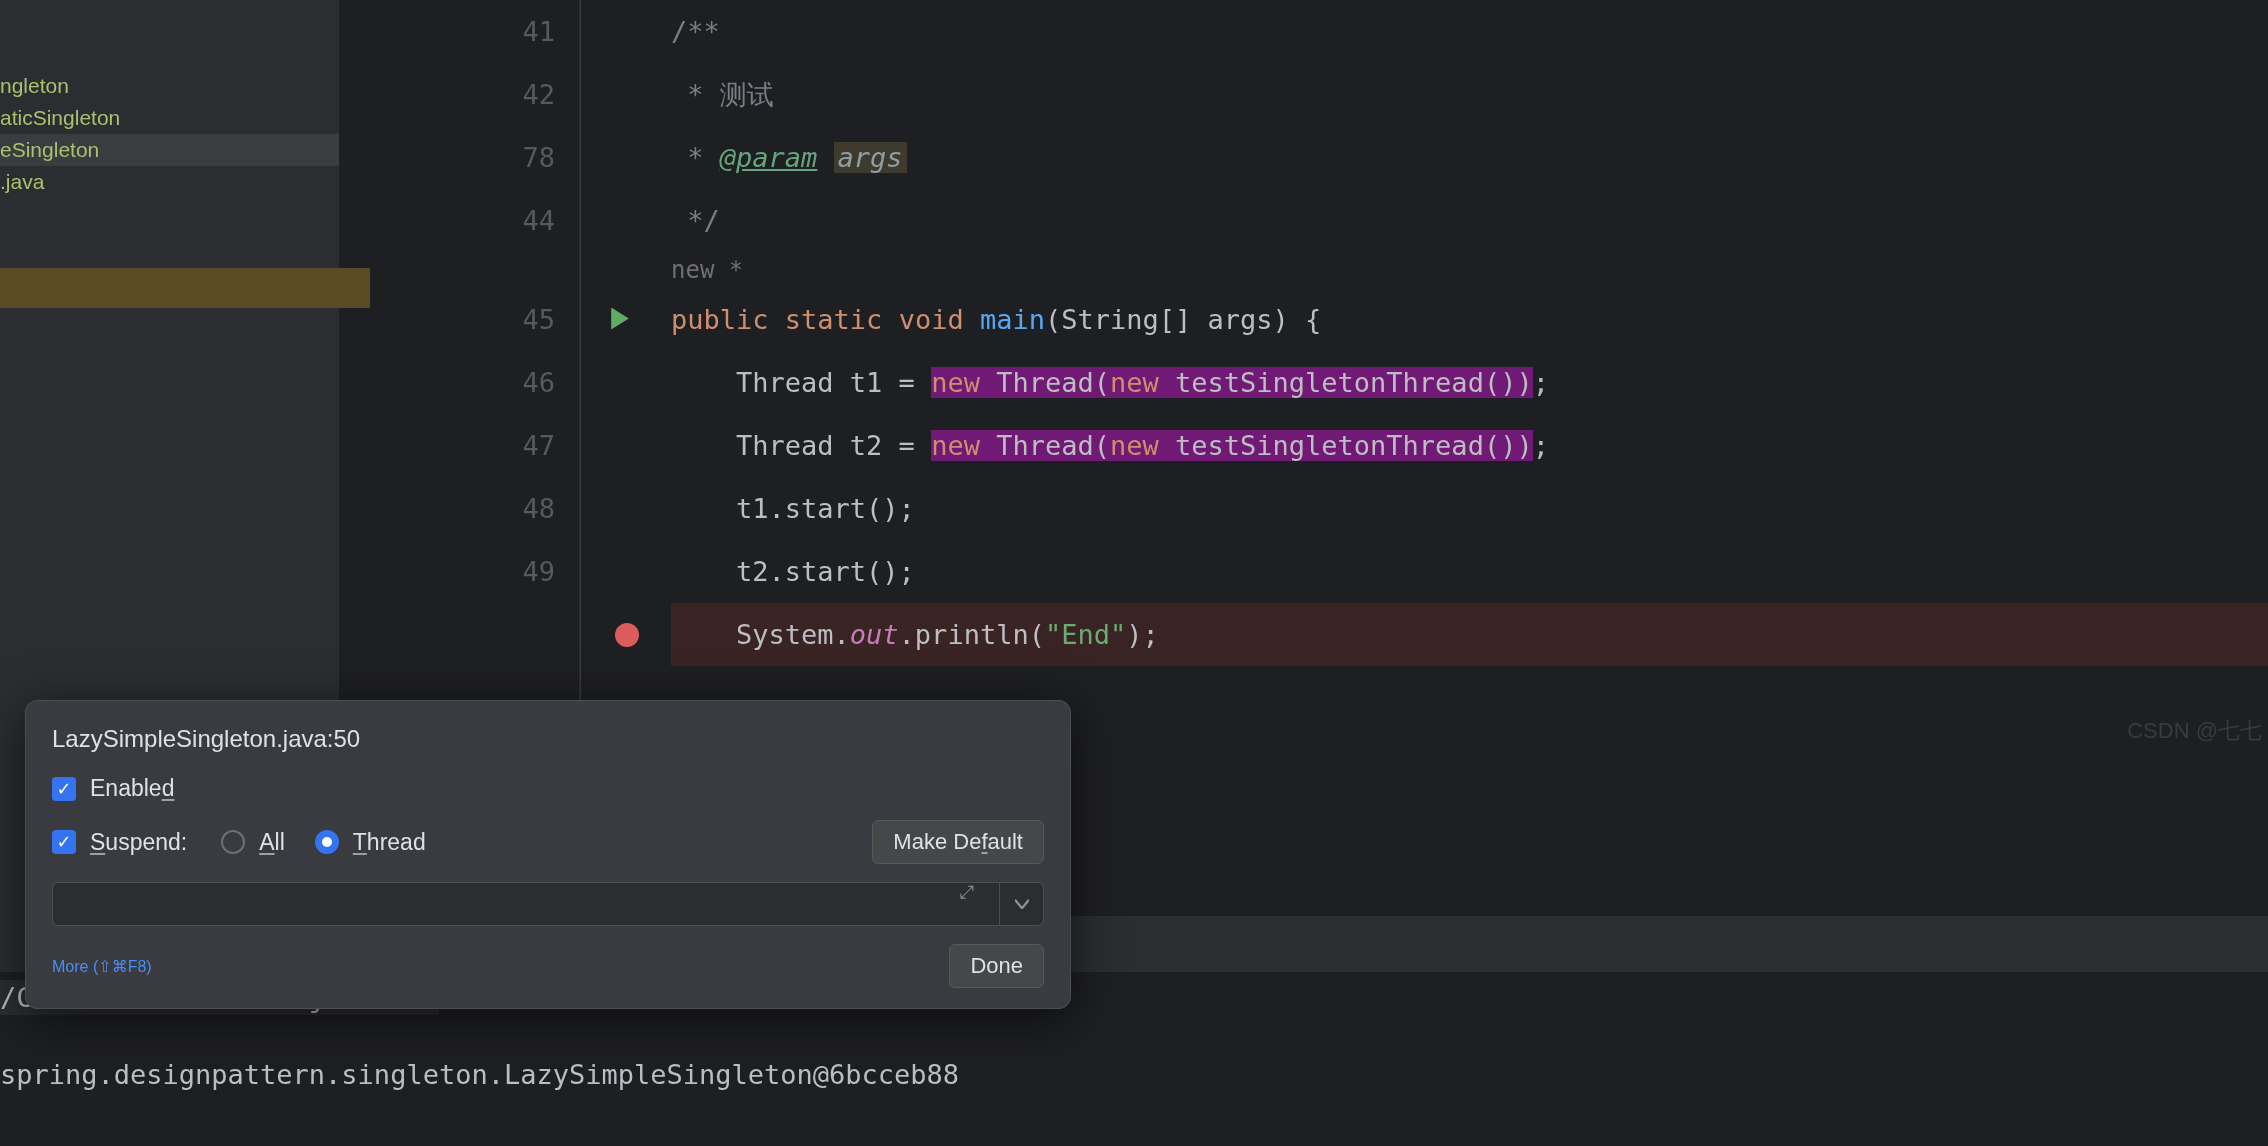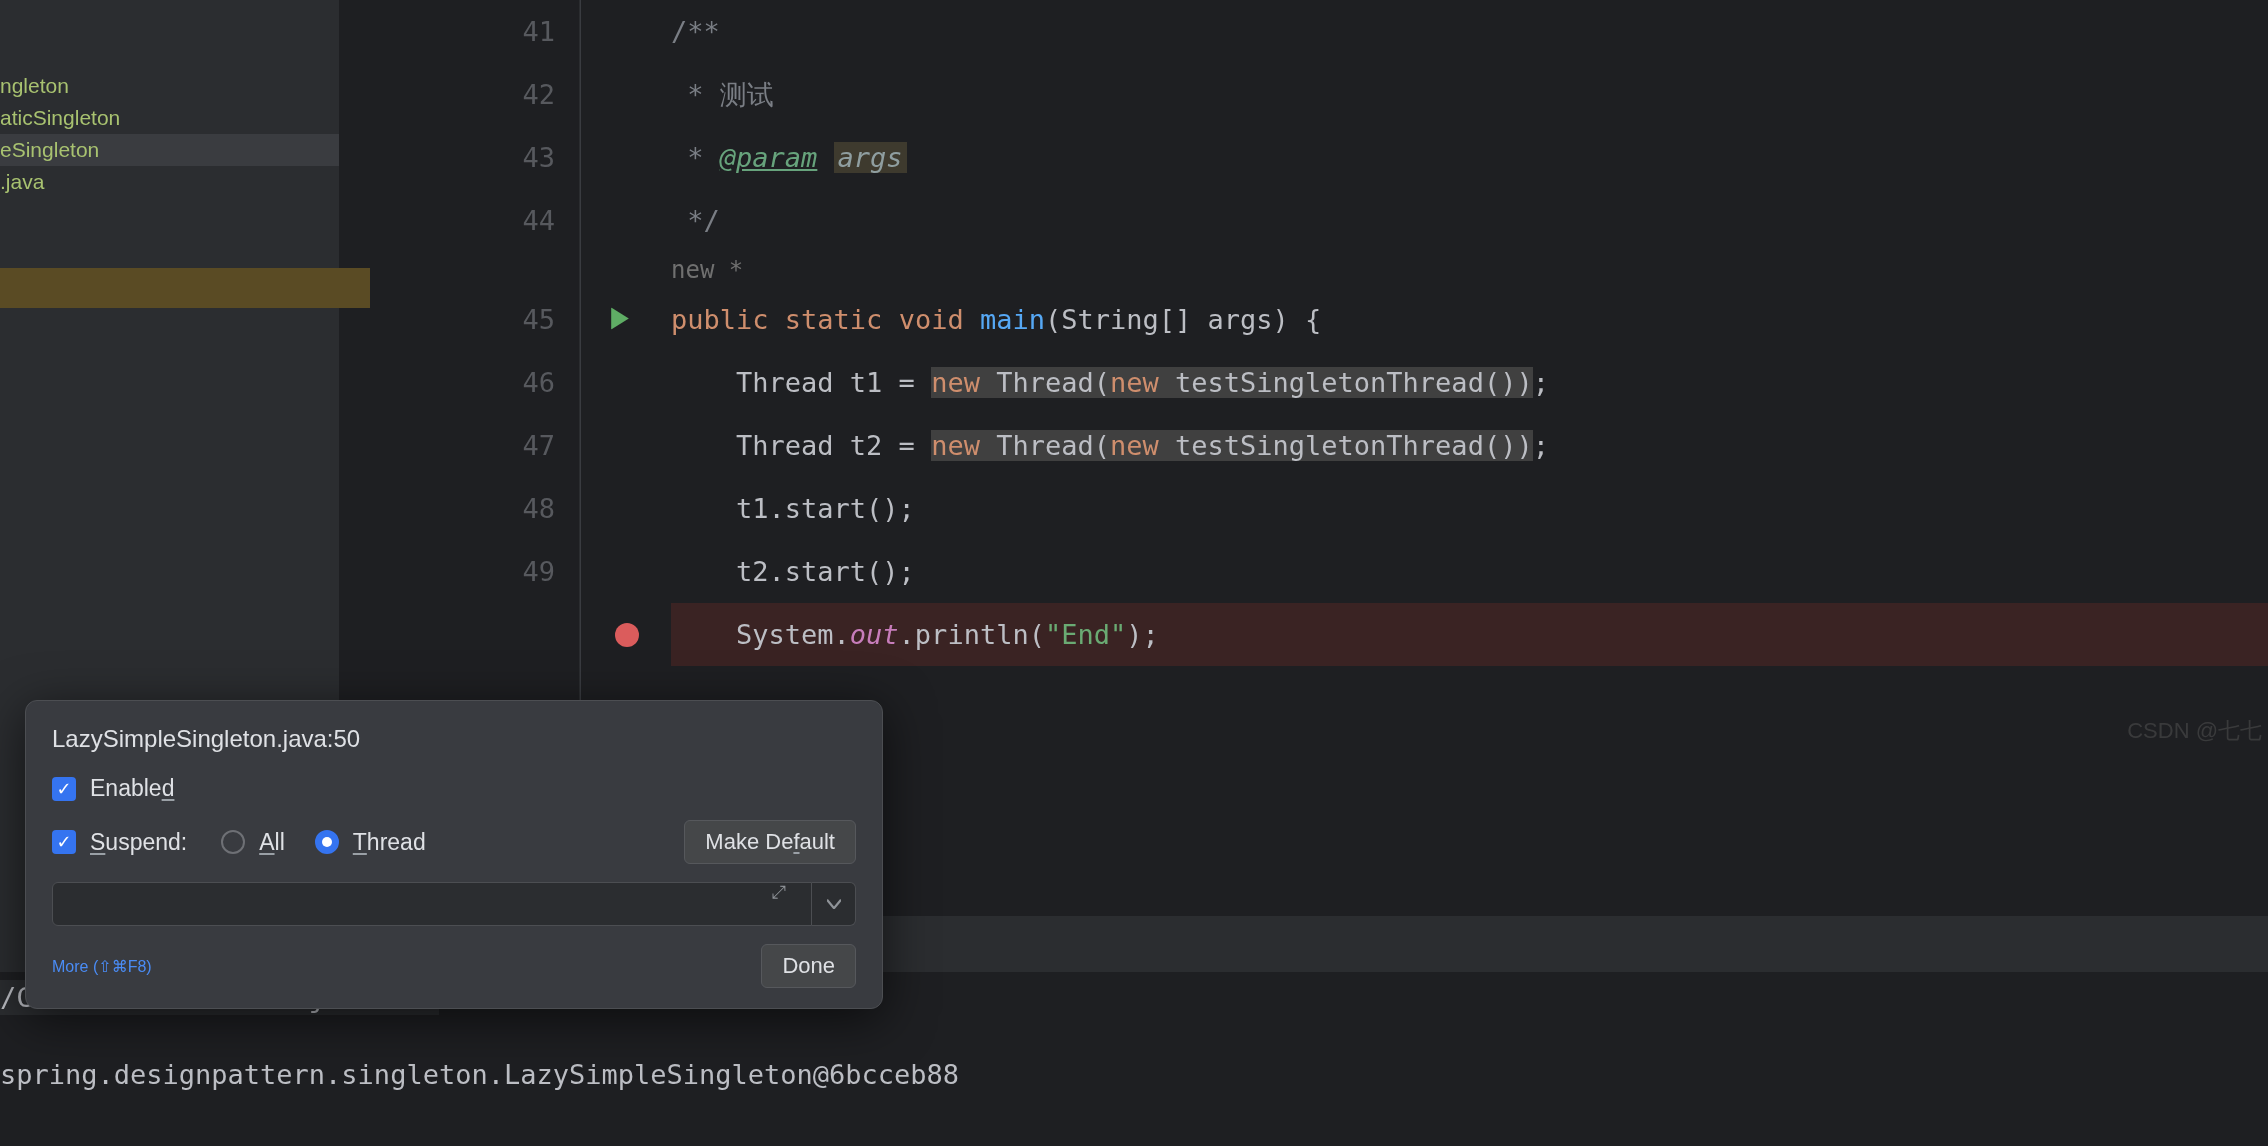--- a/index.html
+++ b/index.html
@@ -79,38 +79,38 @@
     .c-kw2 { color: #cf8e6d; }
     .c-mn  { color: #56a8f5; }
     .c-ty  { color: #bcbec4; }
     .c-id  { color: #bcbec4; }
     .c-fn  { color: #bcbec4; }
     .c-str { color: #6aab73; }
     .c-punc{ color: #bcbec4; }
     .c-fld { color: #c77dbb; font-style: italic; margin-top: 40px; }
     .c-tag { color: #67a37c; font-style: italic; text-decoration: underline; }
     .c-prm { color: #8f9ea0; font-style: italic; background: #3e3a2e; padding: 0 4px; }
-    .c-hilite { background: #404040; }
+    .c-hilite { background: #701a75; }
 
     
     .console {
       position: absolute; left: 0; bottom: 0; right: 0; height: 230px;
       background: #1e1f22; border-top: 2px solid #2b2d30;
       padding-left: 0;
     }
     .console .bar { height: 54px; background: #2b2d30; }
     .console .path {
       padding: 10px 0 6px 0; color: #bcbec4; font-size: 27px;
     }
     .console .path .hl { background: #2b2d30; padding: 2px 0; }
     .console .outln { font-size: 27px; color: #bcbec4; }
 
     
     .bp-popup {
-      position: absolute; left: 25px; top: 700px; width: 858px;
+      position: absolute; left: 25px; top: 700px; width: 1046px;
       background: #393b40;
       border: 1px solid #4c4e52;
       border-radius: 12px;
       box-shadow: 0 10px 50px rgba(0,0,0,0.6);
       padding: 24px 26px 20px 26px;
       font-family: -apple-system, "Segoe UI", sans-serif;
       color: #dfe1e5;
     }
     .bp-popup .title { font-size: 24px; margin-bottom: 22px; }
     .bp-popup .row { display: flex; align-items: center; font-size: 23px; margin-bottom: 18px; gap: 14px; }
@@ -165,21 +165,21 @@
   <div class="tree-item">aticSingleton</div>
   <div class="tree-item selected">eSingleton</div>
   <div class="tree-item">.java</div>
   <div class="tree-bar"></div>
 </div>
 
 <div class="editor">
   <div class="gutter">
     <div class="ln">41</div>
     <div class="ln">42</div>
-    <div class="ln">43</div>
+    <div class="ln">78</div>
     <div class="ln">44</div>
     <div style="height:36px"></div>
     <div class="ln">
       <span>45</span>
       <span class="play">
         <svg width="22" height="22" viewBox="0 0 10 10">
             <path d="M1 0 L9 5 L1 10 Z" fill="#5fad65"></path>
           </svg>
       </span>
     </div>

